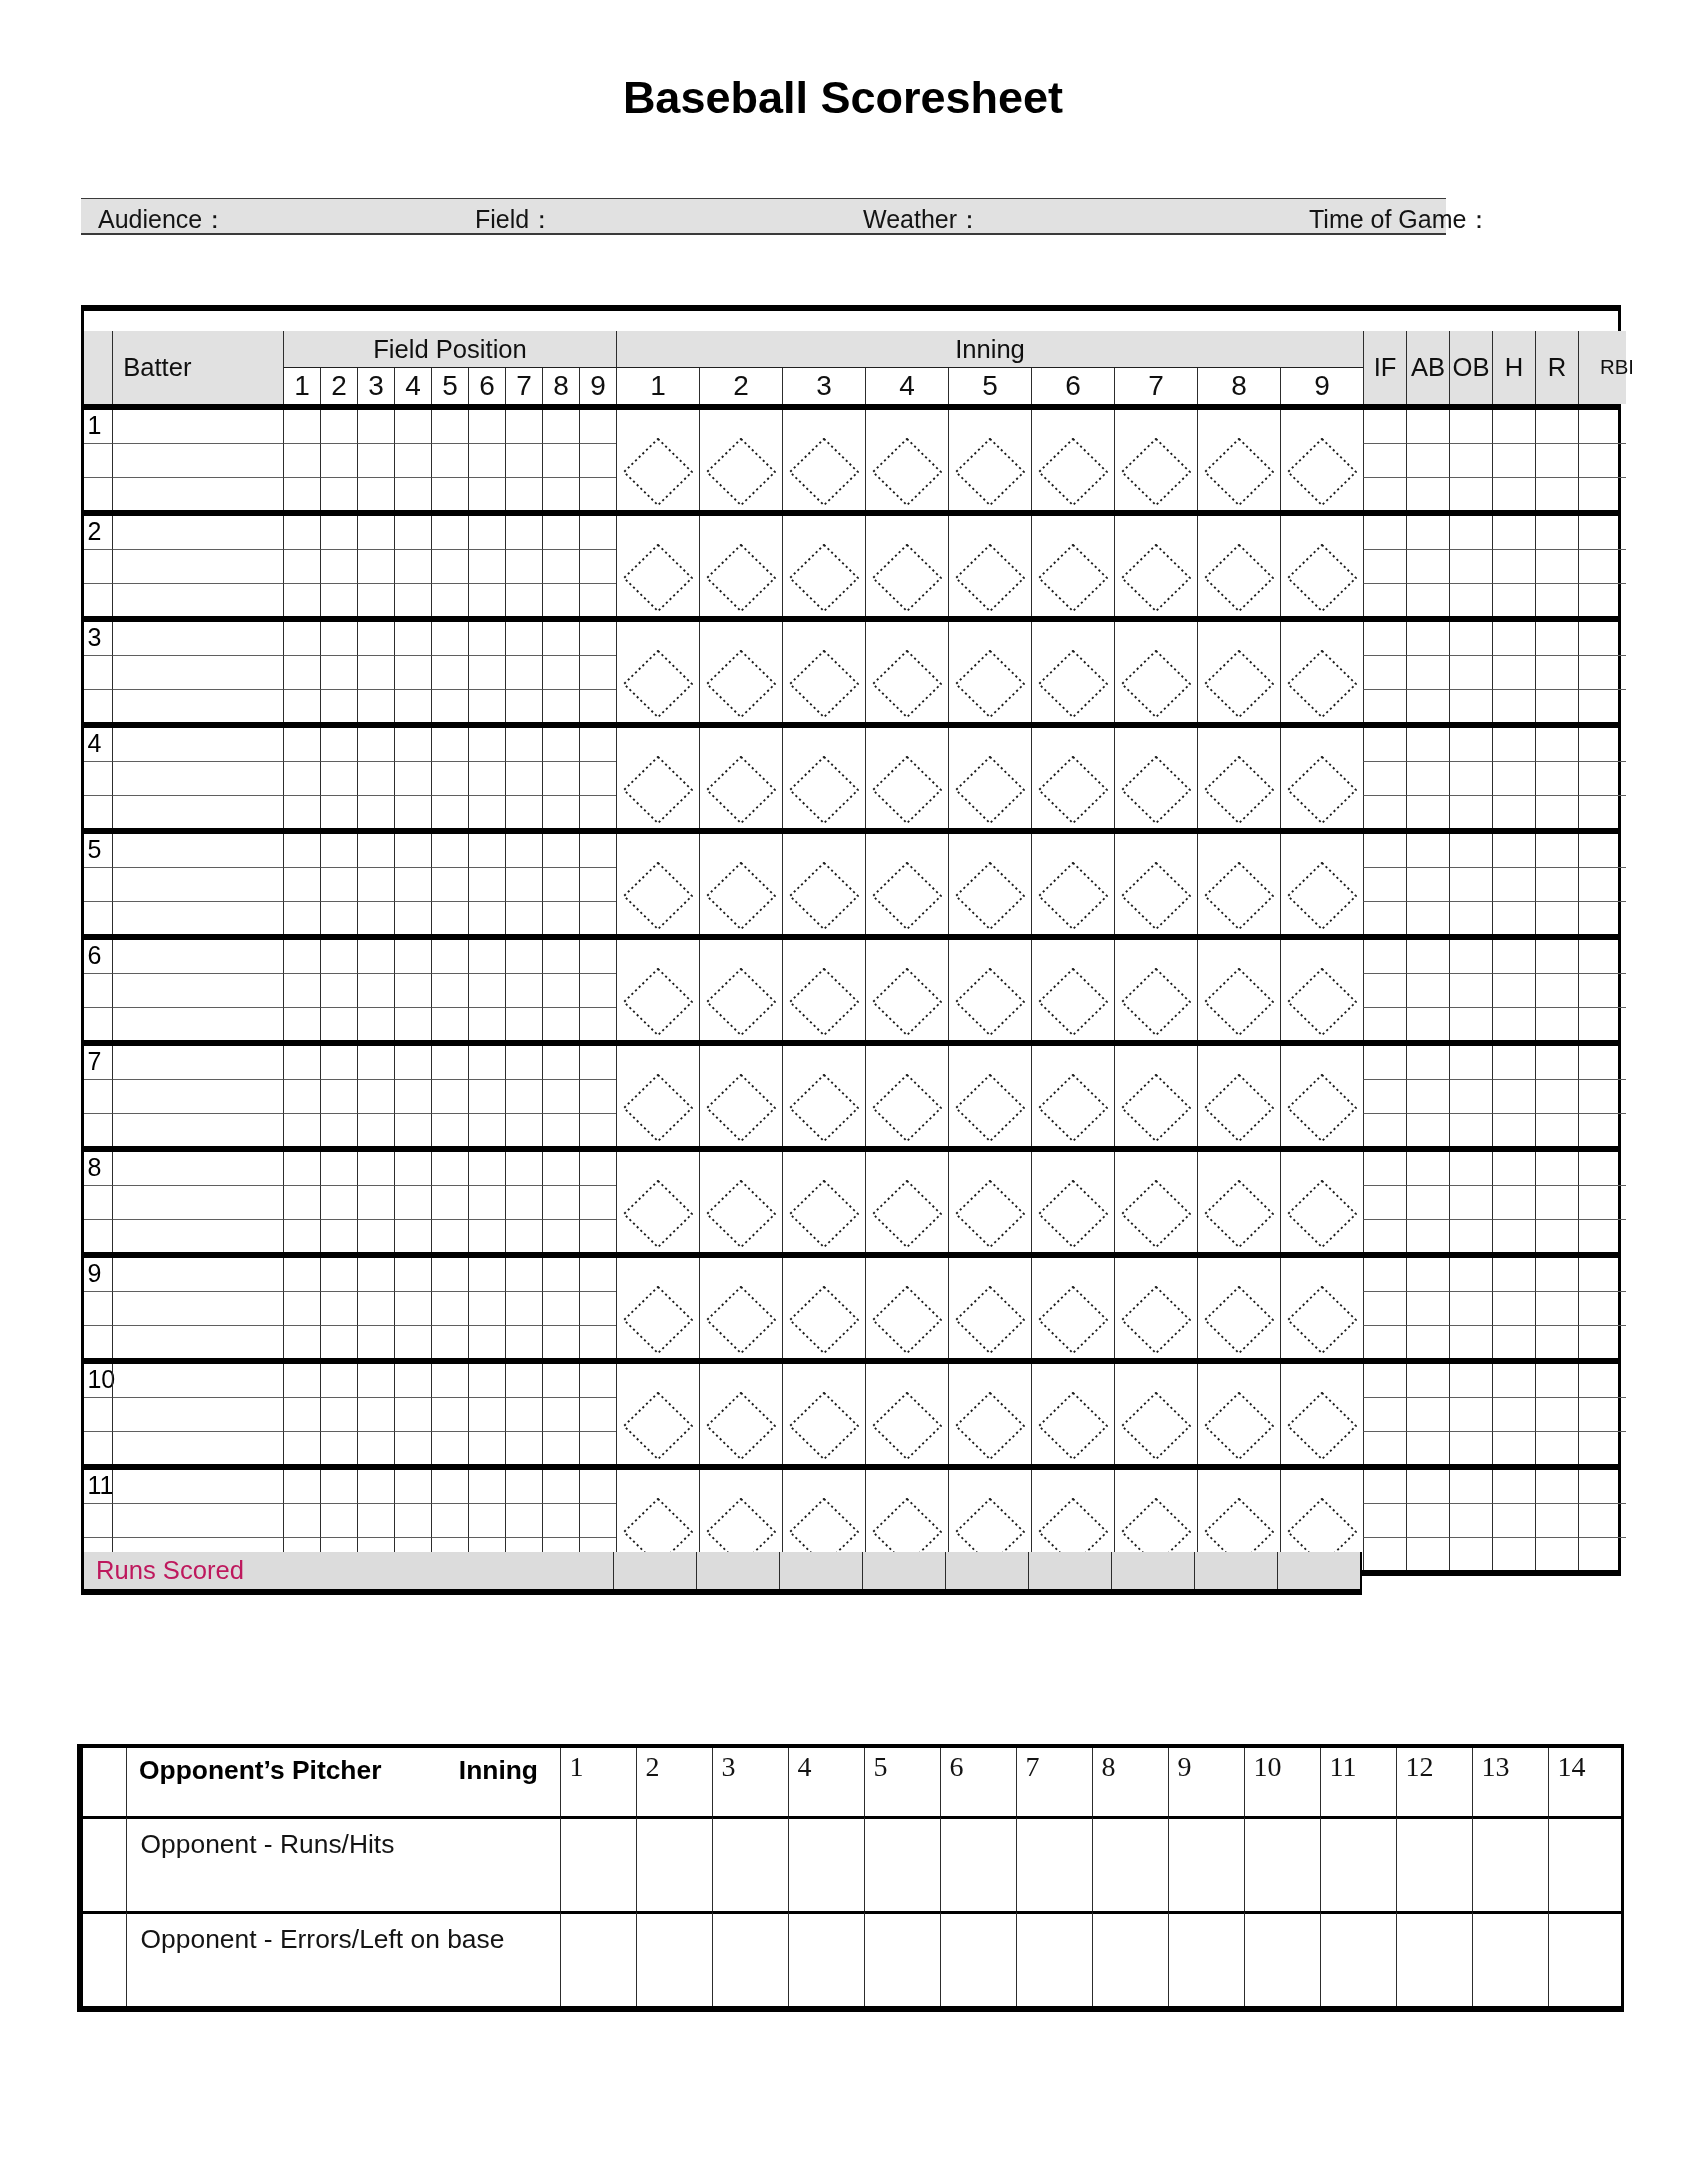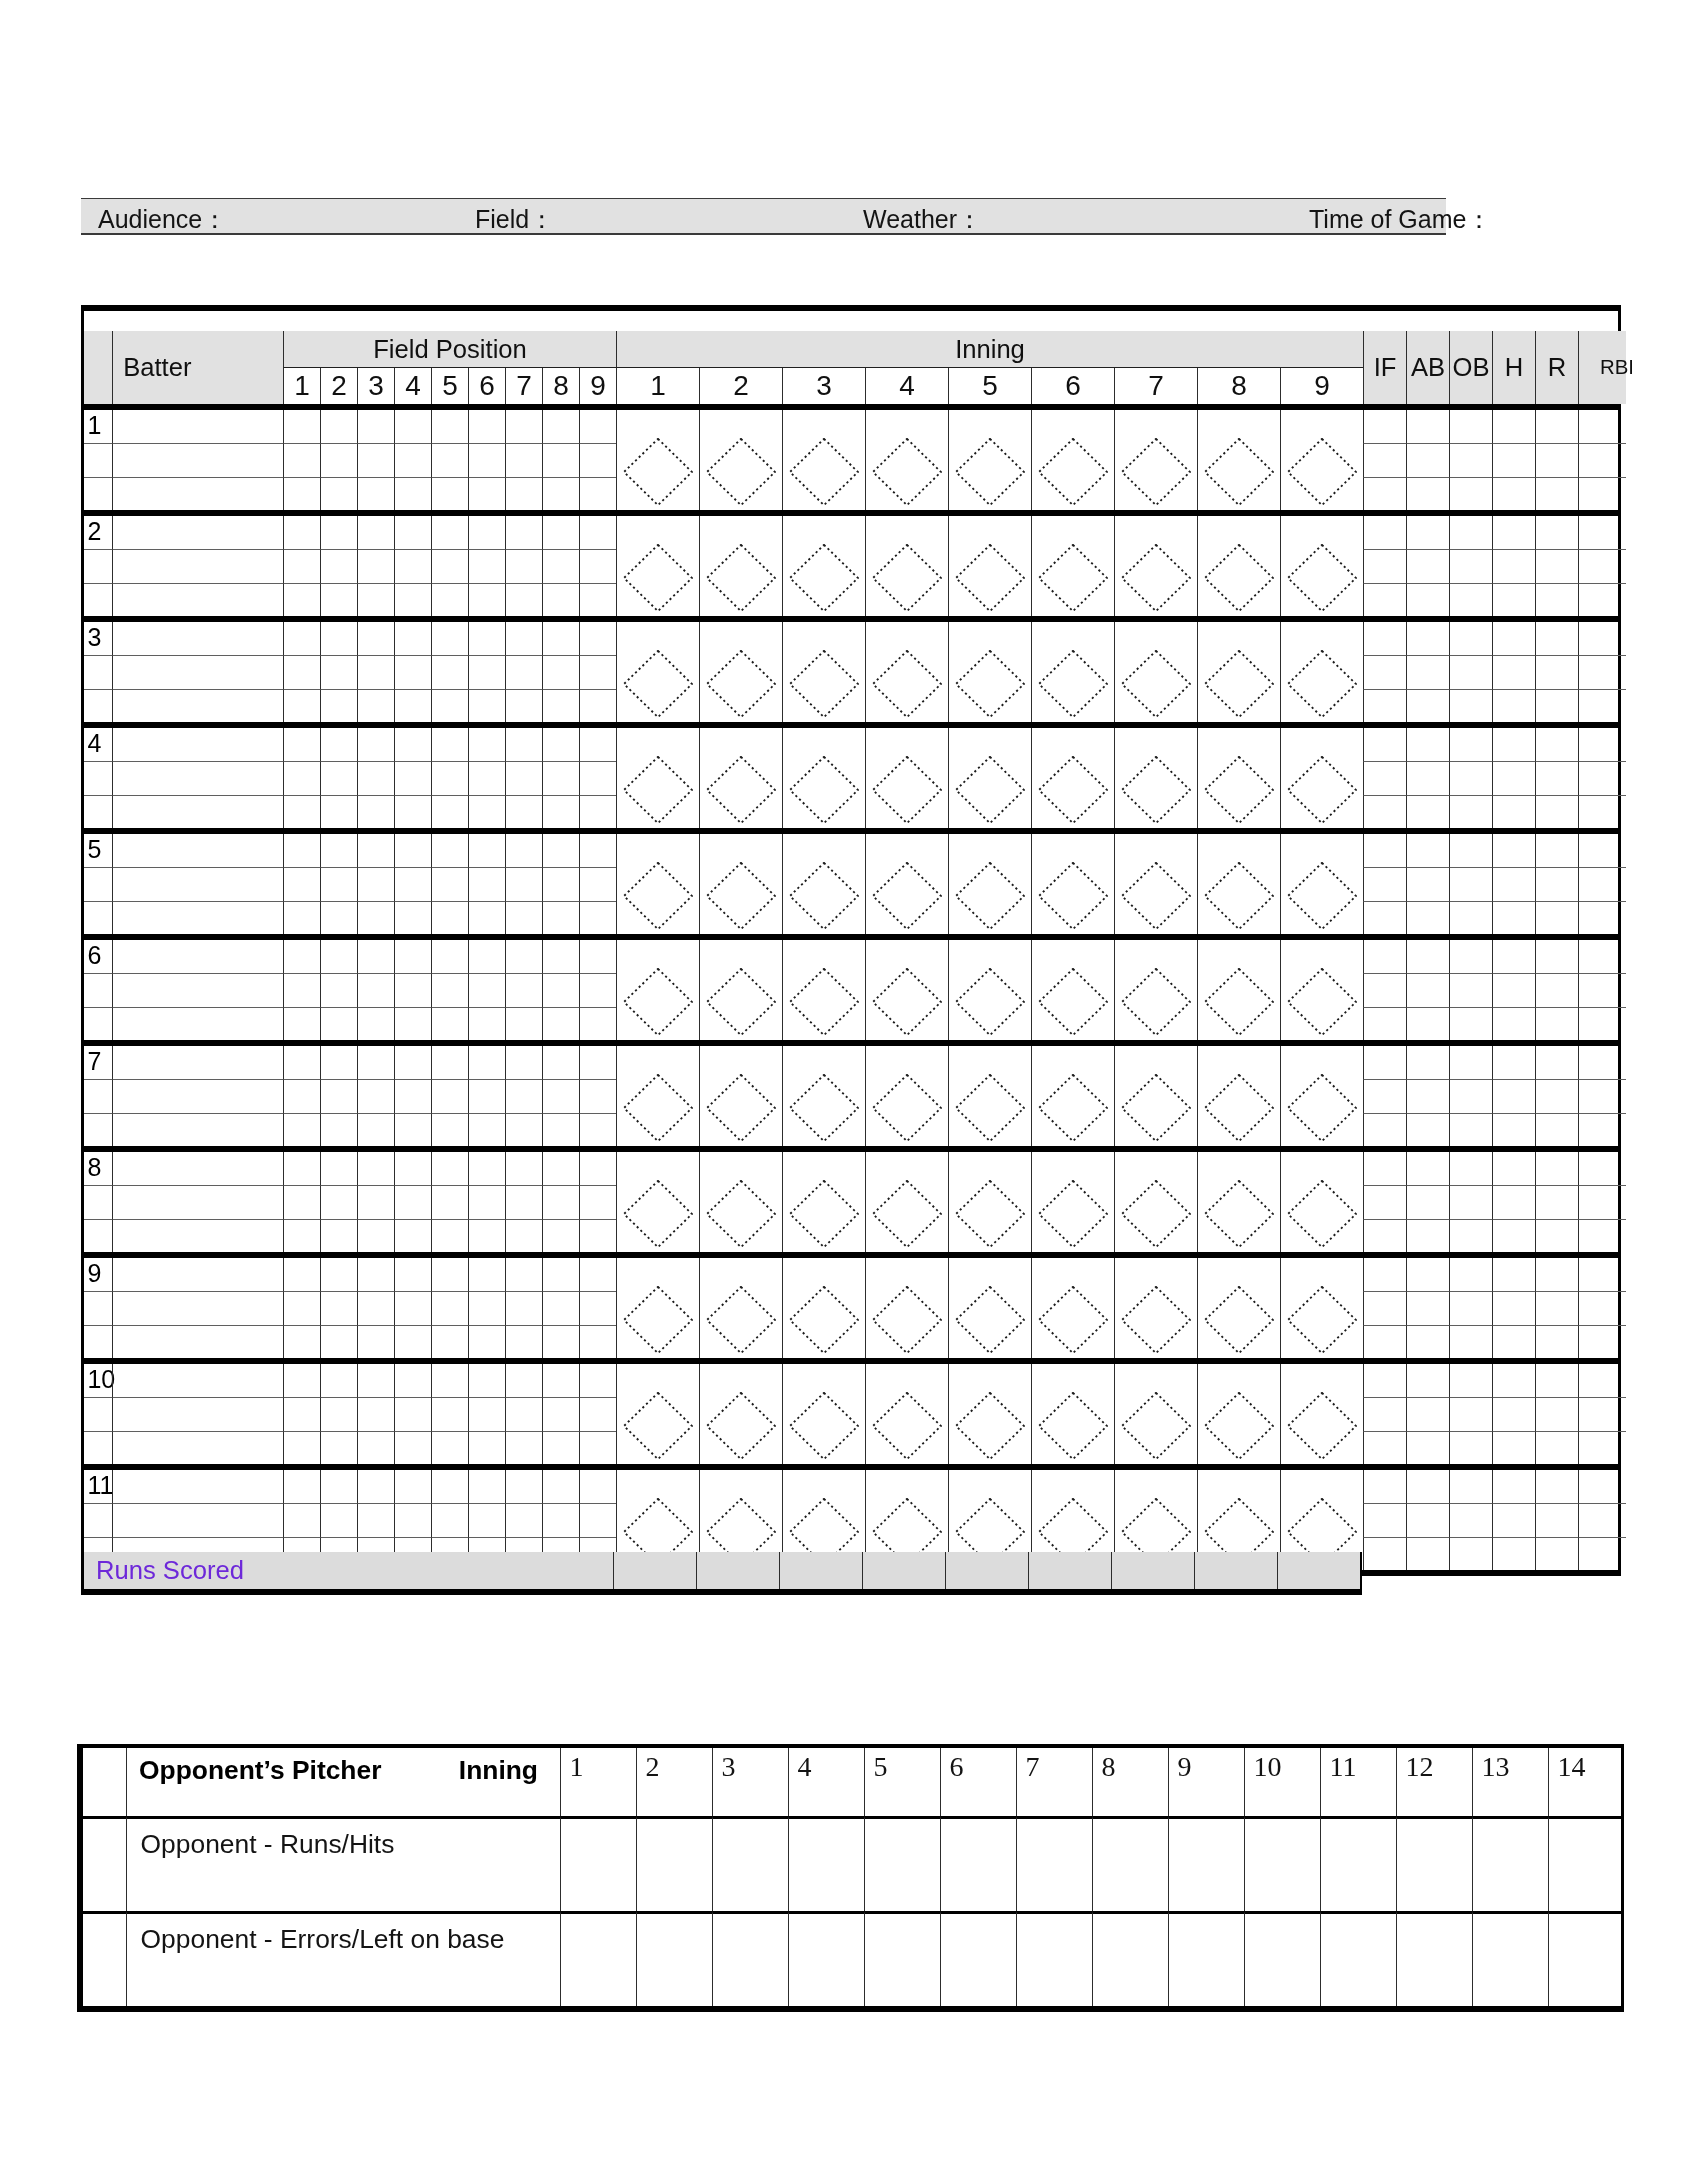--- a/index.html
+++ b/index.html
@@ -35,21 +35,21 @@
   .cell{box-sizing:border-box;}
   .sub{border-top:1.7px solid #5f5f5f;}
   .rownum{font-size:25px;color:#000;padding:0.9px 0 0 3.4px;}
   .icell{display:flex;align-items:flex-end;justify-content:center;padding-bottom:4.3px;box-sizing:border-box;}
   .icell svg{display:block;}
 
   .runs-row{position:absolute;left:81px;top:auto;display:grid;
             grid-template-columns:529px repeat(9,83px);height:43px;background:#dcdcdc;
             box-sizing:border-box;border-left:3.4px solid #000;border-right:2.6px solid #000;
             border-bottom:6.8px solid #000;}
-  .runs-label{display:flex;align-items:center;padding-left:12px;font-size:25.6px;color:#6d28d9;box-sizing:border-box;}
+  .runs-label{display:flex;align-items:center;padding-left:12px;font-size:25.6px;color:#be185d;box-sizing:border-box;}
   .runs-cell{border-left:1.7px solid #2d2d2d;box-sizing:border-box;}
 
   
   .opp-table{position:absolute;left:77px;top:1744px;width:1547px;box-sizing:border-box;
              display:grid;grid-template-columns:43px 434px repeat(14,76px);
              grid-template-rows:68px 95px 95px;background:#fff;
              border-top:4.3px solid #000;border-bottom:6.8px solid #000;
              border-left:6px solid #000;border-right:3.4px solid #000;}
   .oc{box-sizing:border-box;}
   .oc.bl{border-left:1.7px solid #2d2d2d;}
@@ -61,20 +61,21 @@
   .opp-label{font-size:26.4px;color:#141414;padding:10.2px 0 0 13.6px;}
 
   .footer-url{position:absolute;top:2044px;left:0;width:100%;text-align:center;
               font-family:"Liberation Serif",serif;font-size:33px;color:#121212;}
 </style>
 </head>
 <body>
 
 <div class="page">
 
+  <div class="title">Baseball Scoresheet</div>
 
   <div class="info-band">
     <div class="info-row first" id="info-row-1">
         <span class="info-label" style="left: 17px;">Audience：</span>
         <span class="info-label" style="left: 394px;">Field：</span>
         <span class="info-label" style="left: 782px;">Weather：</span>
         <span class="info-label" style="left: 1228px;">Time of Game：</span>
       </div>
   </div>
 

